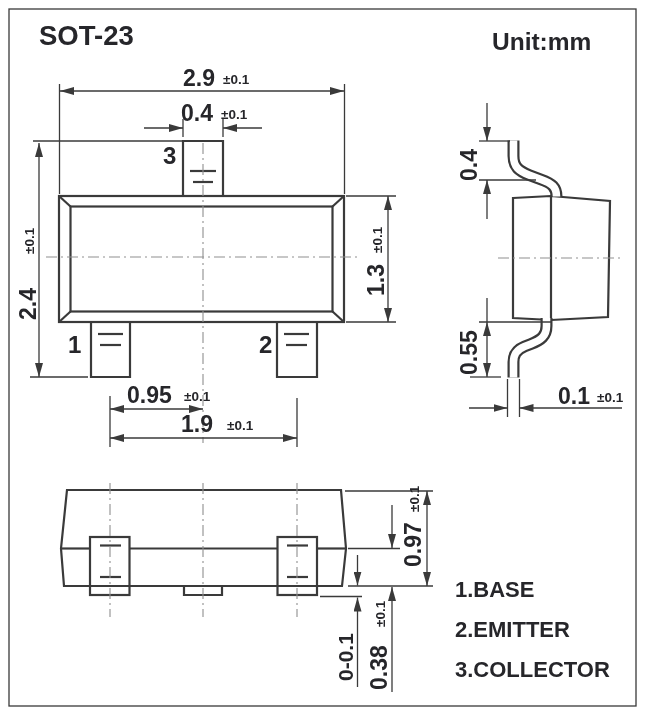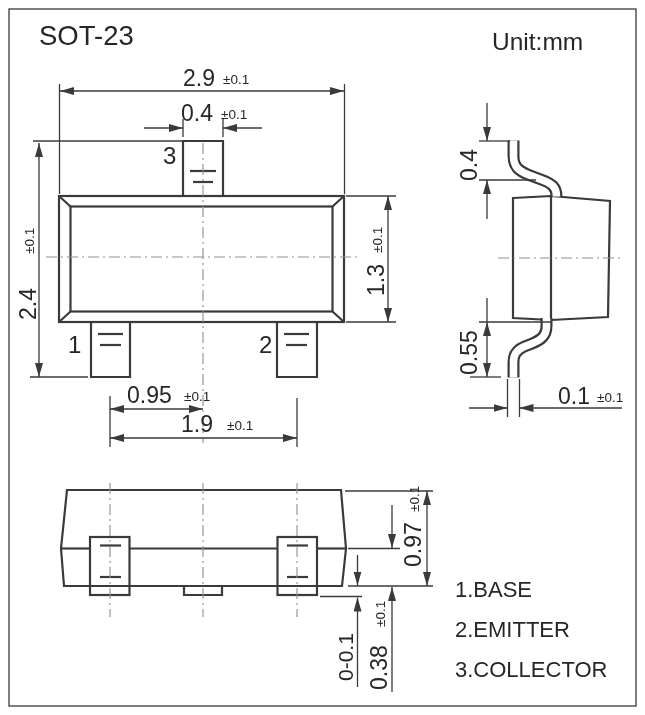--- a/index.html
+++ b/index.html
@@ -1,16 +1,16 @@
 <!DOCTYPE html>
 <html><head>
 <meta charset="utf-8">
 <style>
   html,body{margin:0;padding:0;background:#fff;}
-  #stage{position:relative;width:645px;height:715px;background:#ffffff;overflow:hidden;}
+  #stage{position:relative;width:645px;height:715px;background:#ffffff;overflow:hidden;font-weight:bold;}
   svg{display:block;font-family:"Liberation Sans", sans-serif;}
   text{fill:#26262a;}
   .ln{stroke:#3a3a3a;stroke-width:2.2;fill:none;}
   .thin{stroke:#3a3a3a;stroke-width:1.3;fill:none;}
   .cl{stroke:#8f8f8f;stroke-width:1.1;fill:none;stroke-dasharray:11 4 2 4;}
   .leadback{stroke:#3a3a3a;stroke-width:12;fill:none;}
   .leadfront{stroke:#ffffff;stroke-width:7.6;fill:none;}
   .big{font-size:23px;}
   .tol{font-size:13.5px;}
   .pin{font-size:24px;}

